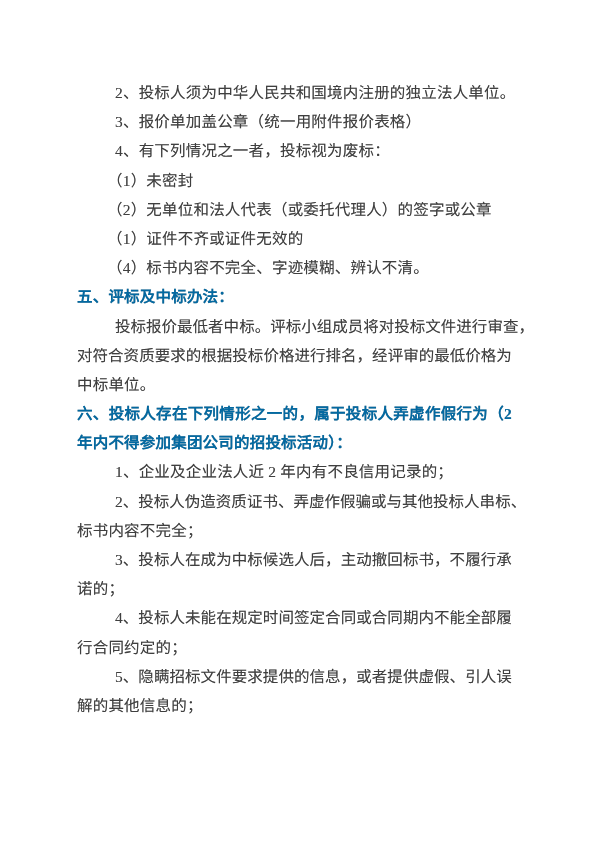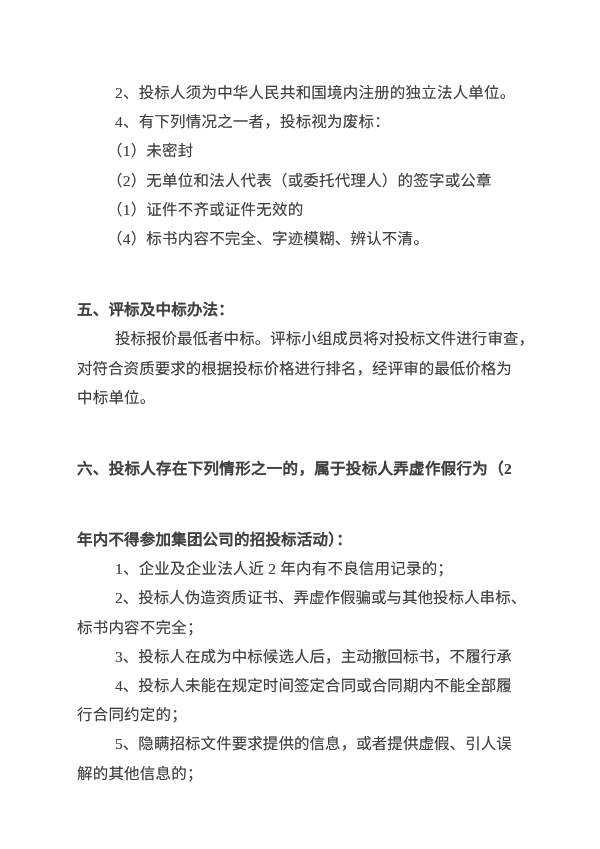--- a/index.html
+++ b/index.html
@@ -23,38 +23,39 @@
   .ln {
     display: block;
     height: 29.2px;
     line-height: 29.2px;
     font-size: 15.5px;
     color: #3f3f3f;
     letter-spacing: 0.2px;
     white-space: nowrap;
     text-shadow: 0 0 0.5px rgba(70,70,70,0.45);
   }
-  .bold { font-weight: bold; color: #404040; margin-top: 42px; }
+  .bold { font-weight: bold; color: #0369a1; }
   .ind1 { padding-left: 38px; }  
   .ind2 { padding-left: 30px; }  
   
   .fill {
     display: flex;
     justify-content: space-between;
     letter-spacing: 0;
     white-space: normal;
   }
   .fill span { display: inline-block; }
 </style>
 </head>
 <body>
 
 <div class="page">
   <div class="content">
     <div class="ln ind1">2、投标人须为中华人民共和国境内注册的独立法人单位。</div>
+    <div class="ln ind1">3、报价单加盖公章（统一用附件报价表格）</div>
     <div class="ln ind1">4、有下列情况之一者，投标视为废标：</div>
     <div class="ln ind2">（1）未密封</div>
     <div class="ln ind2">（2）无单位和法人代表（或委托代理人）的签字或公章</div>
     <div class="ln ind2">（1）证件不齐或证件无效的</div>
     <div class="ln ind2">（4）标书内容不完全、字迹模糊、辨认不清。</div>
     <div class="ln bold">五、评标及中标办法：</div>
     <div class="ln ind1 fill">
         <span>投</span>
         <span>标</span>
         <span>报</span>
@@ -197,20 +198,21 @@
         <span>撤</span>
         <span>回</span>
         <span>标</span>
         <span>书</span>
         <span>，</span>
         <span>不</span>
         <span>履</span>
         <span>行</span>
         <span>承</span>
       </div>
+    <div class="ln">诺的；</div>
     <div class="ln ind1 fill">
         <span>4</span>
         <span>、</span>
         <span>投</span>
         <span>标</span>
         <span>人</span>
         <span>未</span>
         <span>能</span>
         <span>在</span>
         <span>规</span>

